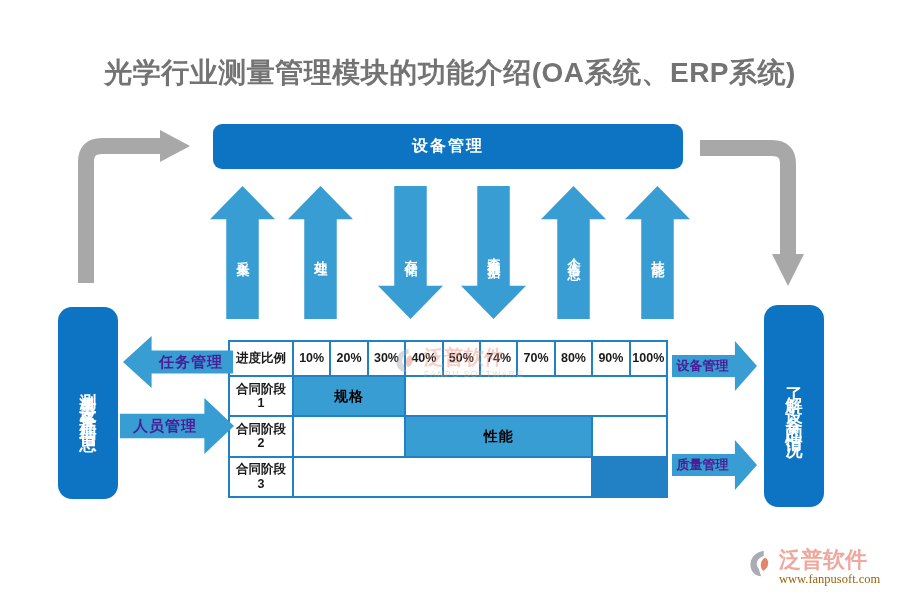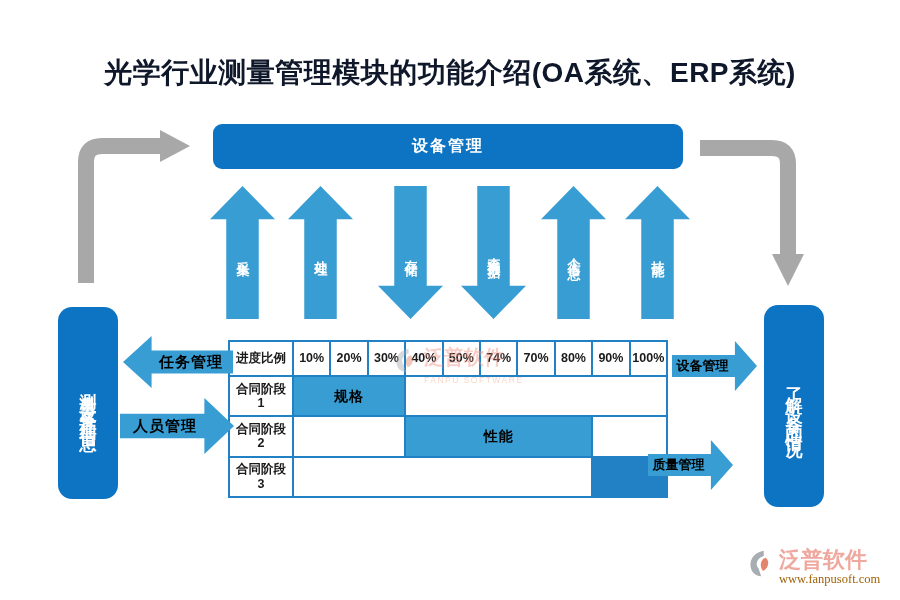--- a/index.html
+++ b/index.html
@@ -2,21 +2,21 @@
 <html><head>
 <meta charset="utf-8">
 <style>
   html,body{margin:0;padding:0;background:#ffffff;}
   .stage{
     position:relative;width:900px;height:600px;background:#fff;overflow:hidden;
     font-family:"Liberation Sans","DejaVu Sans",sans-serif;
   }
   .title{
     position:absolute;left:0;right:0;top:54px;text-align:center;
-    font-size:28px;font-weight:700;color:#0f172a;letter-spacing:0.5px;
+    font-size:28px;font-weight:700;color:#737373;letter-spacing:0.5px;
   }
   .banner{
     position:absolute;left:213px;top:124px;width:470px;height:45px;
     background:#0d74c4;border-radius:9px;display:flex;align-items:center;justify-content:center;
     color:#fff;font-size:16px;font-weight:700;letter-spacing:2px;z-index:2;
   }
   .sidebox{
     position:absolute;width:60px;background:#0d74c4;border-radius:14px;
     display:flex;align-items:center;justify-content:center;z-index:2;
   }
@@ -35,21 +35,21 @@
   .varrow .lbl{
     position:absolute;inset:0;display:flex;align-items:center;justify-content:center;
     writing-mode:vertical-rl;text-orientation:upright;
     color:#fff;font-weight:700;font-size:13px;letter-spacing:3px;
   }
   .harrow{position:absolute;background:#389dd3;z-index:3;}
   .harrow.pl{clip-path:polygon(0 50%,26% 0,26% 28%,100% 28%,100% 72%,26% 72%,26% 100%);}
   .harrow.pr{clip-path:polygon(100% 50%,74% 0,74% 28%,0 28%,0 72%,74% 72%,74% 100%);}
   .harrow .lbl{
     position:absolute;inset:0;display:flex;align-items:center;justify-content:center;
-    color:#000000;font-weight:700;font-size:15px;letter-spacing:1px;
+    color:#4c1d95;font-weight:700;font-size:15px;letter-spacing:1px;
   }
   .harrow.pl .lbl{padding-left:26px;}
   .harrow.pr .lbl{padding-right:24px;}
   .harrow.small .lbl{font-size:13px;letter-spacing:0;}
 
   .gantt{
     position:absolute;left:228px;top:340px;width:440px;height:158px;
     background:#2181c4;padding:2px;box-sizing:border-box;
     display:grid;grid-template-columns:62px repeat(10,1fr);
     grid-template-rows:33px 1fr 1fr 1fr;gap:2px;z-index:2;
@@ -63,21 +63,21 @@
   .cell.bar{background:#389dd3;color:#000000;font-size:14px;letter-spacing:1px;word-break:keep-all;}
   .cell.empty{background:#fff;}
 
   .connectors{position:absolute;left:0;top:0;z-index:1;}
 
   .watermark{
     position:absolute;left:394px;top:347px;z-index:6;opacity:0.45;
     display:flex;align-items:flex-start;gap:4px;pointer-events:none;
   }
   .watermark .wm-txt .brand{font-size:20px;font-weight:700;color:#ef9384;line-height:1;}
-  .watermark .wm-txt .sub{font-size:8.5px;color:#efa28f;letter-spacing:1.5px;margin-top:8px;}
+  .watermark .wm-txt .sub{font-size:8.5px;color:#efa28f;letter-spacing:1.5px;margin-top:2px;}
 
   .footer-logo{
     position:absolute;left:748px;top:549px;z-index:6;
     display:flex;align-items:flex-start;gap:3px;
   }
   .footer-logo .brand{font-size:22px;font-weight:700;color:#efa89e;line-height:1;}
   .footer-logo .url{
     font-family:"Liberation Serif","DejaVu Serif",serif;
     font-size:12.5px;color:#a16207;margin-top:1px;text-align:center;
   }
@@ -133,21 +133,21 @@
   <div class="harrow pl" style="left:123px;top:336px;width:110px;height:52px;">
     <span class="lbl">任务管理</span>
   </div>
   <div class="harrow pr" style="left:120px;top:398px;width:114px;height:56px;">
     <span class="lbl">人员管理</span>
   </div>
 
   <div class="harrow pr small" style="left:672px;top:341px;width:85px;height:50px;">
     <span class="lbl">设备管理</span>
   </div>
-  <div class="harrow pr small" style="left:648px;top:440px;width:85px;height:50px;">
+  <div class="harrow pr small" style="left:672px;top:440px;width:85px;height:50px;">
     <span class="lbl">质量管理</span>
   </div>
 
   <div class="gantt">
     <div class="cell">进度比例</div>
     <div class="cell">10%</div>
     <div class="cell">20%</div>
     <div class="cell">30%</div>
     <div class="cell">40%</div>
     <div class="cell">50%</div>

